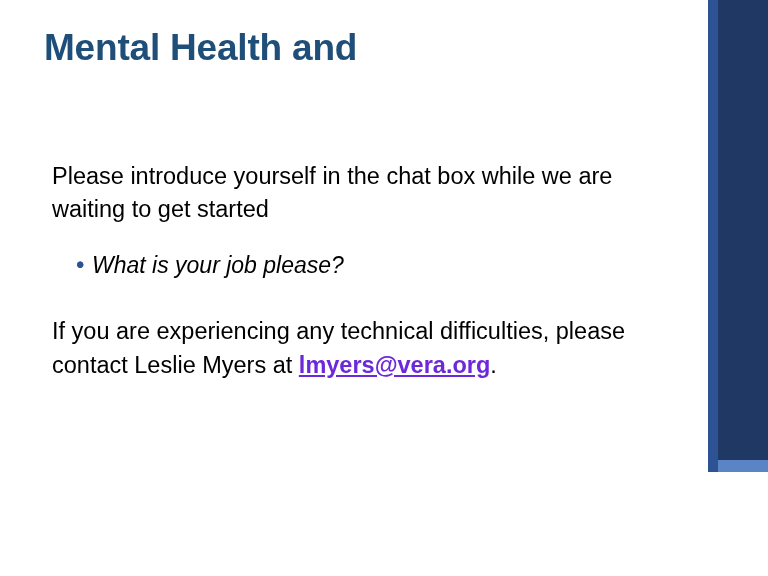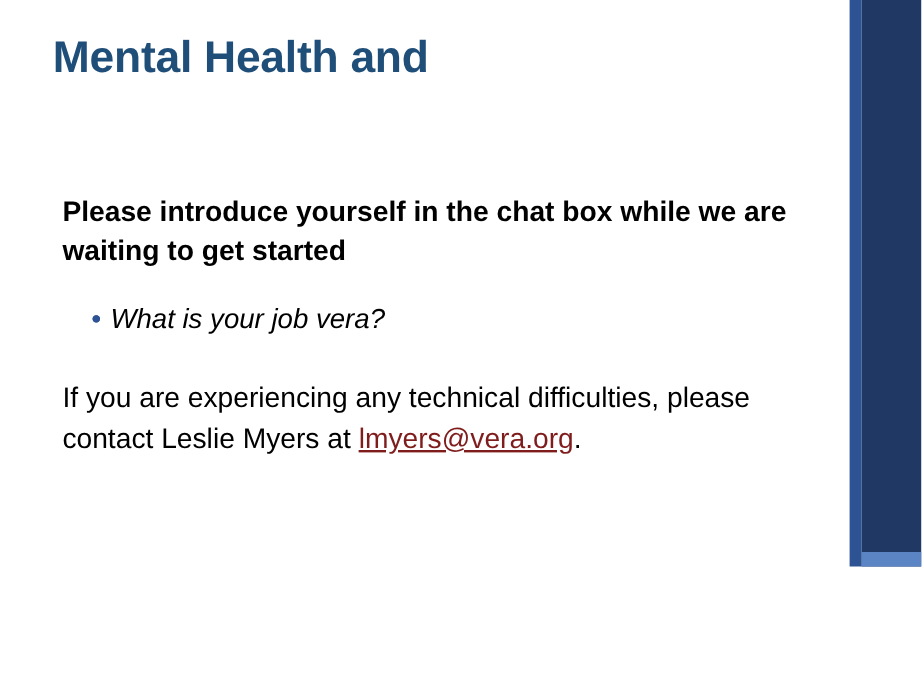--- a/index.html
+++ b/index.html
@@ -77,21 +77,20 @@
     position: absolute;
     left: 52px;
     top: 160px;
     width: 630px;
     color: #000000;
     font-size: 23.5px;
     line-height: 1.42;
   }
   .para {
     margin: 0 0 6px 0;
-    font-weight: bold;
   }
   .bullets {
     margin: 14px 0 0 0;
     padding: 0;
     list-style: none;
   }
   .bullets li {
     position: relative;
     padding-left: 40px;
     margin-bottom: 22px;
@@ -103,22 +102,23 @@
     left: 24px;
     top: 0;
     color: #2e5395;
     font-size: 23px;
     line-height: 1.42;
   }
   .para-contact {
     margin: 34px 0 0 0;
   }
   .link {
-    color: #7f1d1d;
+    color: #6d28d9;
     text-decoration: underline;
+    font-weight: bold;
   }
 </style>
 </head>
 <body>
 
 <div class="slide">
 
   <div class="right-bar-inner"></div>
   <div class="right-bar-outer"></div>
   <div class="right-accent-light"></div>
@@ -131,21 +131,21 @@
   <div class="body">
 
     <p class="para">Please introduce yourself in the chat box while we are waiting to get started</p>
 
     <ul class="bullets">
       <li>
         <span class="dot">•</span>
       </li>
       <li>
         <span class="dot">•</span>
-        <span>What is your job vera?</span>
+        <span>What is your job please?</span>
       </li>
     </ul>
 
     <p class="para-contact">
       <span>If you are experiencing any technical difficulties, please contact Leslie Myers at </span><a class="link" href="#">lmyers@vera.org</a><span>.</span>
     </p>
 
   </div>
 </div>
 

